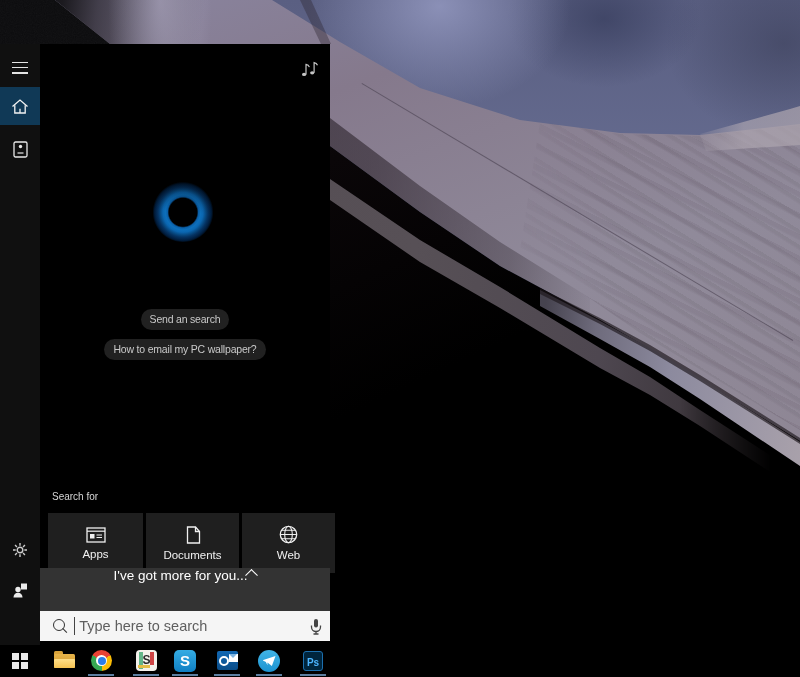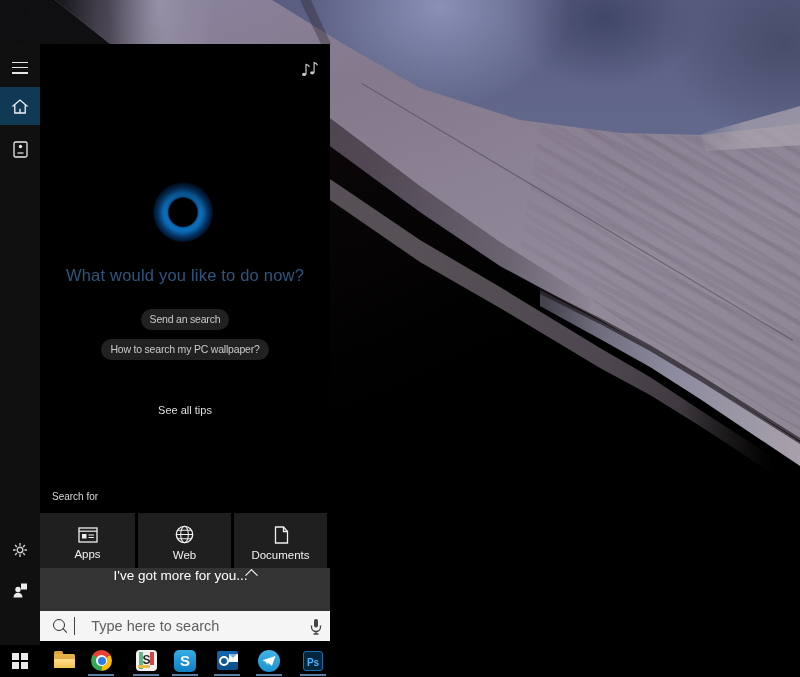--- a/index.html
+++ b/index.html
@@ -72,38 +72,38 @@
     background:radial-gradient(circle at 50% 52%, #000 14px, #0a5fa8 15.5px, #0d6fbb 17.5px, #0b66b0 20px, #07477e 23px, #053261 25px, #02254b 27px, #001a38 28.5px, rgba(0,10,25,0) 30.5px); }
   .ring::after { content:''; position:absolute; inset:0; border-radius:50%;
     background:linear-gradient(185deg, rgba(0,0,0,.42), rgba(0,0,0,0) 52%); }
   .greeting { position:absolute; left:0; top:222px; width:100%; text-align:center;
     font-size:16.5px; color:#2f567f; letter-spacing:.2px; }
   .pills { position:absolute; left:0; top:265px; width:100%; text-align:center; }
   .pill { display:table; margin:0 auto 9px; height:21px; line-height:21px; padding:0 9px;
     background:#212121; border-radius:11px; font-size:10.5px; color:#c9c9c9; letter-spacing:-.2px; }
   .see-all { position:absolute; left:0; top:360px; width:100%; text-align:center; font-size:11px; color:#dedede; }
   .search-for { position:absolute; left:12px; top:447px; font-size:10px; color:#d6d6d6; }
-  .tiles { position:absolute; left:0; top:469px; width:287px; height:60px;
+  .tiles { position:absolute; left:8px; top:469px; width:287px; height:60px;
     display:grid; grid-template-columns:95px 93px 93px; gap:3px; }
   .tile { background:#1f1f1f; display:flex; flex-direction:column; align-items:center; justify-content:center; gap:5px; }
   .tile .lbl { font-size:11.5px; color:#f0f0f0; }
   .more-bar { position:absolute; left:0; top:524px; width:290px; height:52px; background:#333333;
     display:flex; align-items:flex-start; justify-content:center; }
   .more-bar .lbl { font-size:13.5px; color:#ffffff; }
   .chev-up { width:9px; height:9px; border-top:1.6px solid #fff; border-left:1.6px solid #fff;
     transform:rotate(45deg) translate(2px,2px); }
   .searchbox { position:absolute; left:0; top:567px; width:290px; height:30px; background:#f5f5f5;
     display:flex; align-items:center; }
   .mag { position:relative; width:15px; height:15px; margin-left:13px; flex:none; }
   .mag::before { content:''; position:absolute; left:0; top:0; width:10px; height:10px;
     border:1.4px solid #333; border-radius:50%; }
   .mag::after { content:''; position:absolute; left:9.6px; top:9.6px; width:5.5px; height:1.4px;
     background:#333; transform:rotate(45deg); transform-origin:0 0; }
   .caret { width:1.2px; height:18px; background:#444; margin-left:6px; flex:none; }
-  .placeholder { font-size:14.5px; color:#5f5f5f; margin-left:16px; flex:1 1 auto; }
+  .placeholder { font-size:14.5px; color:#5f5f5f; margin-left:4px; flex:1 1 auto; }
   .mic { margin-right:8px; flex:none; }
 
   
   .taskbar { position:absolute; left:0; top:645px; width:800px; height:32px; background:#000; }
   .start { position:absolute; left:12px; top:8px; width:16px; height:16px;
     display:grid; grid-template-columns:7px 7px; grid-template-rows:7px 7px; gap:1.5px; }
   .start i { background:#e9e9e9; }
   .tb-icon { position:absolute; top:5px; }
   .tb-line { position:absolute; top:29px; width:26px; height:2px; background:#5c7ea0; }
 
@@ -211,51 +211,49 @@
   <div class="main">
     <div class="music">
       <svg width="19" height="22" viewBox="0 0 19 22" fill="none">
         <ellipse cx="4.1" cy="17.4" rx="2.1" ry="1.6" fill="#c4c4c4"></ellipse>
         <path d="M6 17.4 V7.4 q2.6 .5 3.4 2.7" stroke="#c4c4c4" stroke-width="1.2"></path>
         <ellipse cx="12.2" cy="15.8" rx="2.1" ry="1.6" fill="#c4c4c4"></ellipse>
         <path d="M14.1 15.8 V5.6 q2.6 .5 3.4 2.7" stroke="#c4c4c4" stroke-width="1.2"></path>
       </svg>
     </div>
     <div class="ring"></div>
-    <div class="greeting">What would you like to do now?</div>
     <div class="pills">
       <div class="pill">Send an search</div>
-      <div class="pill">How to search my PC wallpaper?</div>
-    </div>
-    <div class="see-all">See all tips</div>
+      <div class="pill">How to email my PC wallpaper?</div>
+    </div>
     <div class="search-for">Search for</div>
     <div class="tiles">
       <div class="tile">
         <svg width="20" height="16" viewBox="0 0 20 16">
           <rect x="1" y="1" width="18" height="14" fill="none" stroke="#f0f0f0" stroke-width="1.3"></rect>
           <path d="M1 4.2 h18" stroke="#f0f0f0" stroke-width="1.2"></path>
           <rect x="4" y="7" width="4.5" height="4.5" fill="#f0f0f0"></rect>
           <path d="M10.5 8 h5.5 M10.5 10.5 h5.5" stroke="#f0f0f0" stroke-width="1.2"></path>
         </svg>
         <span class="lbl">Apps</span>
       </div>
       <div class="tile">
+        <svg width="16" height="18" viewBox="0 0 16 18">
+          <path d="M2.5 1 h8 l4 4.5 v11.5 h-12 z" fill="none" stroke="#f0f0f0" stroke-width="1.3"></path>
+          <path d="M10.5 1 v4.5 h4" fill="none" stroke="#f0f0f0" stroke-width="1.3"></path>
+        </svg>
+        <span class="lbl">Documents</span>
+      </div>
+      <div class="tile">
         <svg width="19" height="19" viewBox="0 0 19 19">
           <circle cx="9.5" cy="9.5" r="8.2" fill="none" stroke="#f0f0f0" stroke-width="1.3"></circle>
           <ellipse cx="9.5" cy="9.5" rx="3.8" ry="8.2" fill="none" stroke="#f0f0f0" stroke-width="1.1"></ellipse>
           <path d="M1.6 9.5 h15.8 M2.8 5.2 h13.4 M2.8 13.8 h13.4" stroke="#f0f0f0" stroke-width="1.1" fill="none"></path>
         </svg>
         <span class="lbl">Web</span>
-      </div>
-      <div class="tile">
-        <svg width="16" height="18" viewBox="0 0 16 18">
-          <path d="M2.5 1 h8 l4 4.5 v11.5 h-12 z" fill="none" stroke="#f0f0f0" stroke-width="1.3"></path>
-          <path d="M10.5 1 v4.5 h4" fill="none" stroke="#f0f0f0" stroke-width="1.3"></path>
-        </svg>
-        <span class="lbl">Documents</span>
       </div>
     </div>
     <div class="more-bar">
       <span class="lbl">I've got more for you...</span>
       <span class="chev-up"></span>
     </div>
     <div class="searchbox">
       <span class="mag"></span>
       <span class="caret"></span>
       <span class="placeholder">Type here to search</span>

